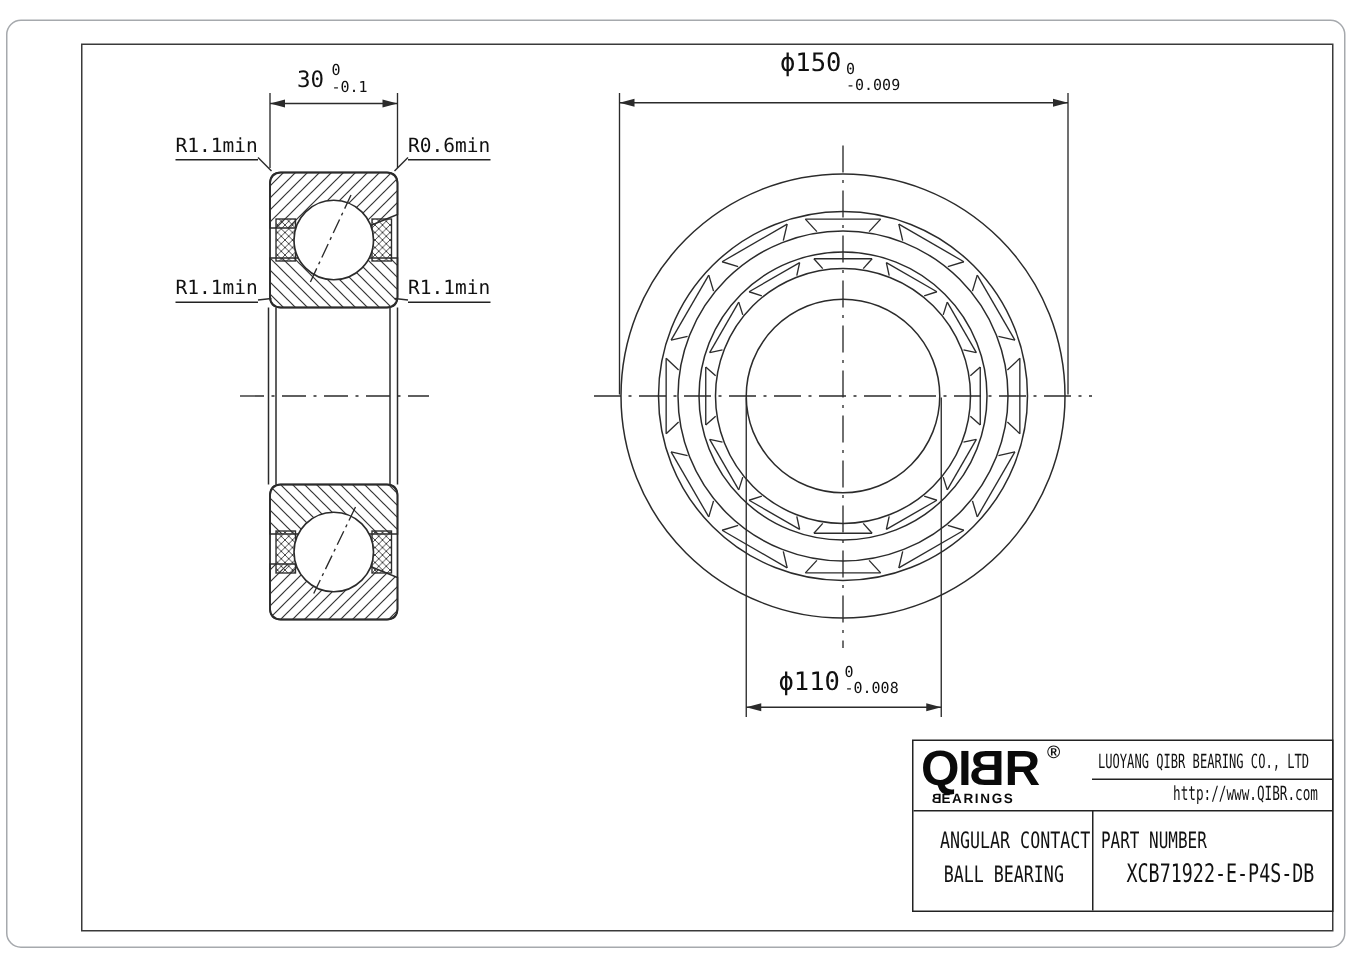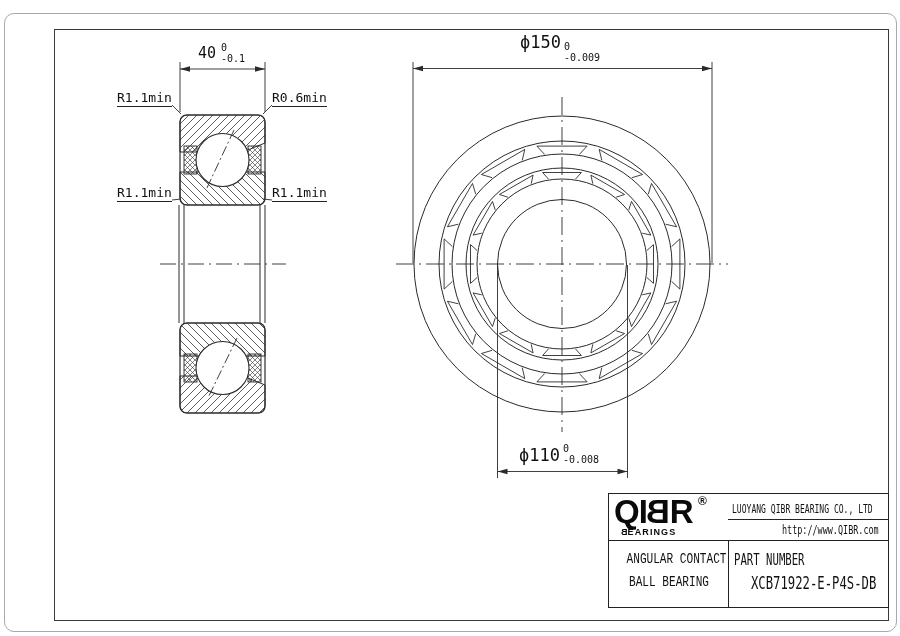--- a/index.html
+++ b/index.html
@@ -19,21 +19,21 @@
   .cadtxt{white-space:pre;}
   .sqz{transform-origin:left top;display:inline-block;}
   .sqz-c{transform-origin:center top;display:inline-block;}
   #logo-word{font-family:"Liberation Sans",sans-serif;font-weight:bold;font-size:33px;line-height:30px;letter-spacing:-1px;color:#0a0a0a;}
   #logo-sub{font-family:"Liberation Sans",sans-serif;font-weight:bold;font-size:9px;letter-spacing:1.1px;color:#0a0a0a;}
   .flip{display:inline-block;transform:scaleX(-1);}
   #logo-reg{font-family:"Liberation Sans",sans-serif;font-size:12px;font-weight:bold;}
   .tb-small{font-size:13px;}
   .tb-mid{font-size:15px;text-align:center;}
   .tb-big{font-size:17px;}
-  .center120{width:120px;text-align:center;font-family:Liberation Mono, monospace;}
+  .center120{width:120px;text-align:center;}
 </style>
 </head>
 <body>
 
 <div id="stage">
 
   <div class="abs" id="page-border"></div>
   <div class="abs" id="frame"></div>
 
   <svg id="line-art" width="900" height="636" viewBox="0 0 900 636">
@@ -187,21 +187,21 @@
       <polygon points="497.5,471.5 507.5,468.8 507.5,474.2" stroke="none"></polygon>
       <polygon points="627.5,471.5 617.5,468.8 617.5,474.2" stroke="none"></polygon>
 
       <line x1="172" y1="105" x2="181" y2="114" fill="none"></line>
       <line x1="272" y1="105" x2="263" y2="114" fill="none"></line>
       <line x1="172" y1="200" x2="181" y2="199" fill="none"></line>
       <line x1="272" y1="200" x2="263" y2="199" fill="none"></line>
     </g>
   </svg>
 
-  <div class="abs dimtxt" style="left:198px;top:44px;">40</div>
+  <div class="abs dimtxt" style="left:198px;top:44px;">30</div>
   <div class="abs tol" style="left:221px;top:42px;">0</div>
   <div class="abs tol" style="left:221px;top:53px;">-0.1</div>
 
   <div class="abs rlabel" style="left:117px;top:90px;">R1.1min</div>
   <div class="abs rlabel" style="left:272px;top:90px;">R0.6min</div>
   <div class="abs rlabel" style="left:117px;top:185px;">R1.1min</div>
   <div class="abs rlabel" style="left:272px;top:185px;">R1.1min</div>
 
   <div class="abs dimtxt-lg" style="left:520px;top:32px;text-align:right;">ϕ150</div>
   <div class="abs tol" style="left:564px;top:41px;">0</div>

